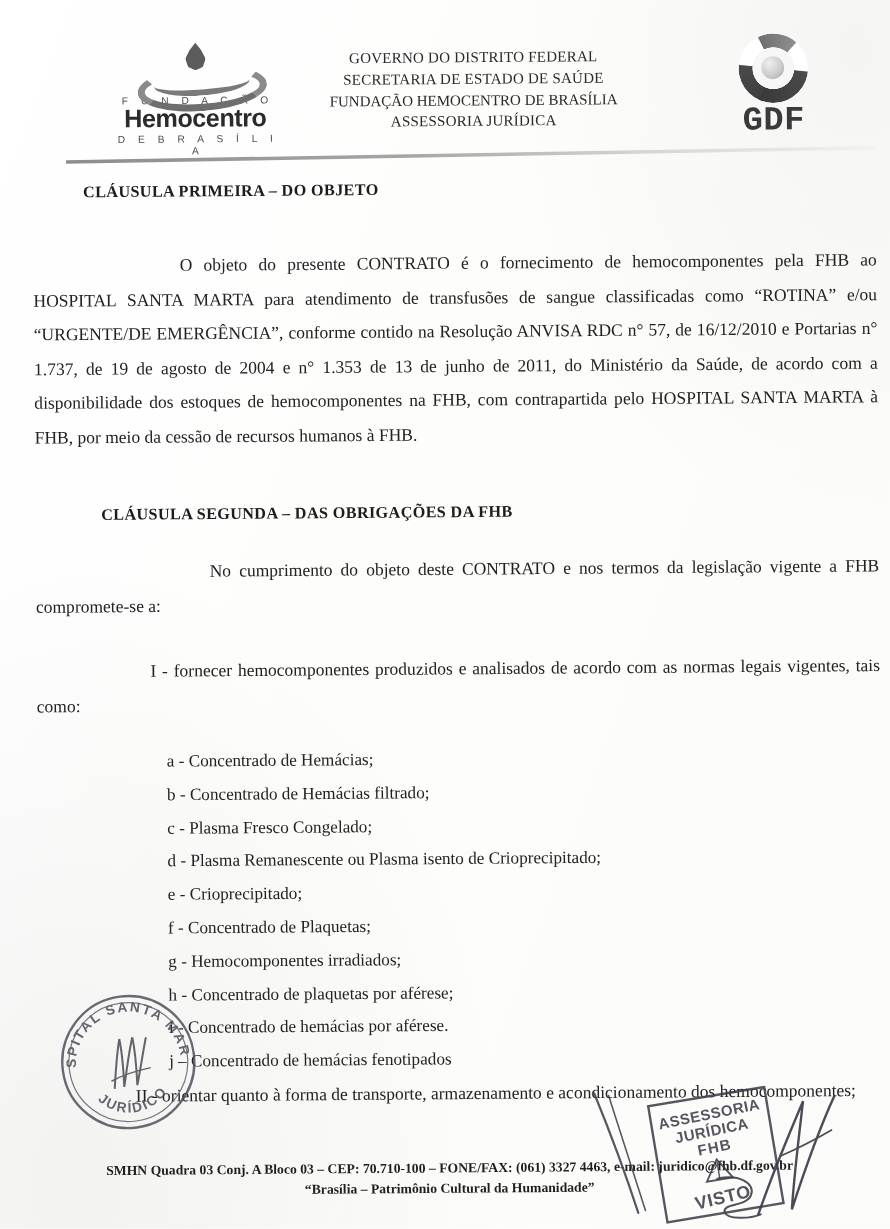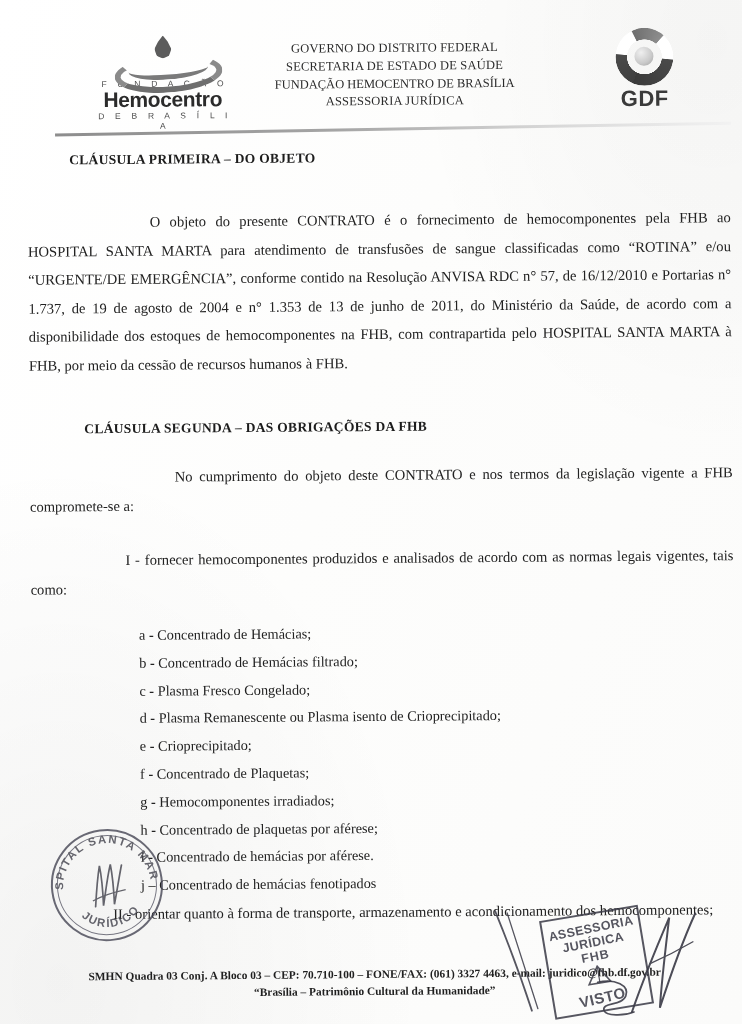--- a/index.html
+++ b/index.html
@@ -153,23 +153,23 @@
     position: absolute;
     left: 50%;
     top: 50%;
     width: 19px;
     height: 19px;
     margin: -10px 0 0 -10px;
     border-radius: 50%;
     background: radial-gradient(circle at 35% 30%, #efefef 0%, #c9c9c9 60%, #9e9e9e 100%);
   }
   .gdf-text {
-    font-family: Liberation Sans, sans-serif;
-    font-weight: bold;
-    font-size: 22px;
+    font-family: Liberation Mono, monospace;
+    font-weight: bold;
+    font-size: 28px;
     letter-spacing: 0.5px;
     color: #3a3a3a;
     line-height: 1;
   }
 
   .rule {
     position: absolute;
     left: 58px;
     top: 131px;
     width: 676px;

